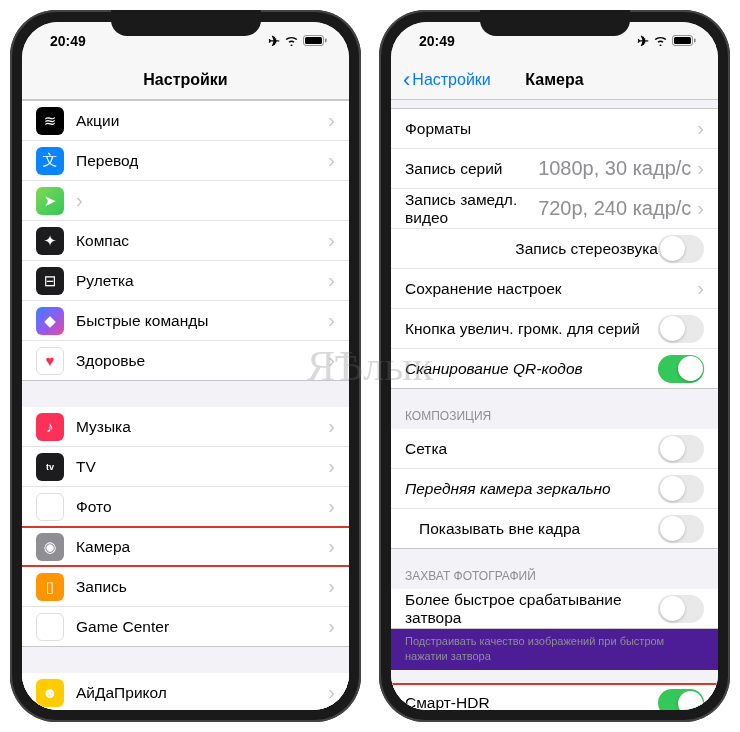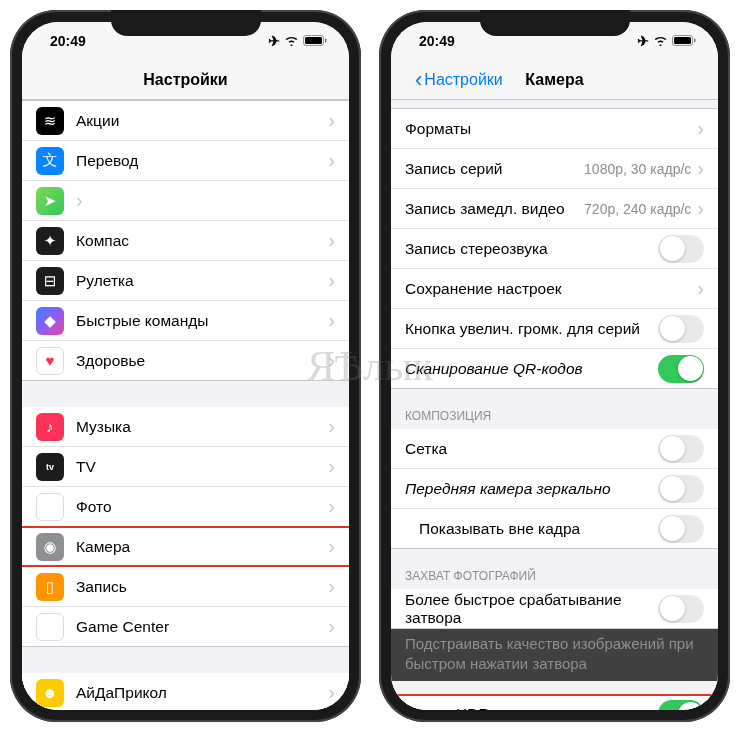--- a/index.html
+++ b/index.html
@@ -51,21 +51,21 @@
     background: #f7f7f8;
   }
   .status-icons { display: flex; align-items: center; gap: 4px; }
   .nav-bar {
     background: #f7f7f8;
     border-bottom: 0.5px solid #c7c7cc;
     height: 40px;
     display: flex;
     align-items: center;
     position: relative;
-    padding: 0 24px;
+    padding: 0 12px;
   }
   .nav-title {
     position: absolute;
     left: 0; right: 0;
     text-align: center;
     font-size: 16px;
     font-weight: 600;
   }
   .nav-back {
     color: #007aff;
@@ -86,24 +86,24 @@
   .group.gap { margin-top: 26px; }
   .group.gap-sm { margin-top: 8px; }
   .group-header {
     font-size: 12px;
     color: #8e8e93;
     text-transform: uppercase;
     padding: 20px 14px 6px;
     background: #f2f2f7;
   }
   .group-footer {
-    font-size: 15px;
+    font-size: 11px;
     color: #8e8e93;
     padding: 5px 14px 6px;
-    background: #404040;
+    background: #4c1d95;
     line-height: 1.35;
   }
   .row {
     display: flex;
     align-items: center;
     min-height: 40px;
     padding: 0 14px 0 14px;
     border-bottom: 0.5px solid #e3e3e6;
     background: #fff;
     font-size: 15.5px;
@@ -116,21 +116,21 @@
     border-radius: 6px;
     margin-right: 12px;
     flex-shrink: 0;
     display: flex;
     align-items: center;
     justify-content: center;
     font-size: 15px;
     color: #fff;
   }
   .row-label { flex: 1; color: #000; }
-  .row-detail { color: #8e8e93; font-size: 14px; margin-right: 6px; }
+  .row-detail { color: #8e8e93; font-size: 20px; margin-right: 6px; }
   .chevron { color: #c7c7cc; font-size: 20px; font-weight: 300; }
   .toggle {
     width: 46px;
     height: 28px;
     border-radius: 14px;
     background: #e9e9ea;
     position: relative;
     flex-shrink: 0;
   }
   .toggle .knob {
@@ -319,21 +319,21 @@
           <div class="row" style="position: relative;">
             <div class="row-label">Запись серий</div>
             <div class="row-detail">1080p, 30 кадр/с</div>
             <div class="chevron">›</div>
           </div>
           <div class="row" style="position: relative;">
             <div class="row-label">Запись замедл. видео</div>
             <div class="row-detail">720p, 240 кадр/с</div>
             <div class="chevron">›</div>
           </div>
-          <div class="row" style="position: relative;">
+          <div class="row" style="position: relative; text-align: right;">
             <div class="row-label">Запись стереозвука</div>
             <div class="toggle">
               <div class="knob"></div>
             </div>
           </div>
           <div class="row" style="position: relative;">
             <div class="row-label">Сохранение настроек</div>
             <div class="chevron">›</div>
           </div>
           <div class="row" style="position: relative;">

